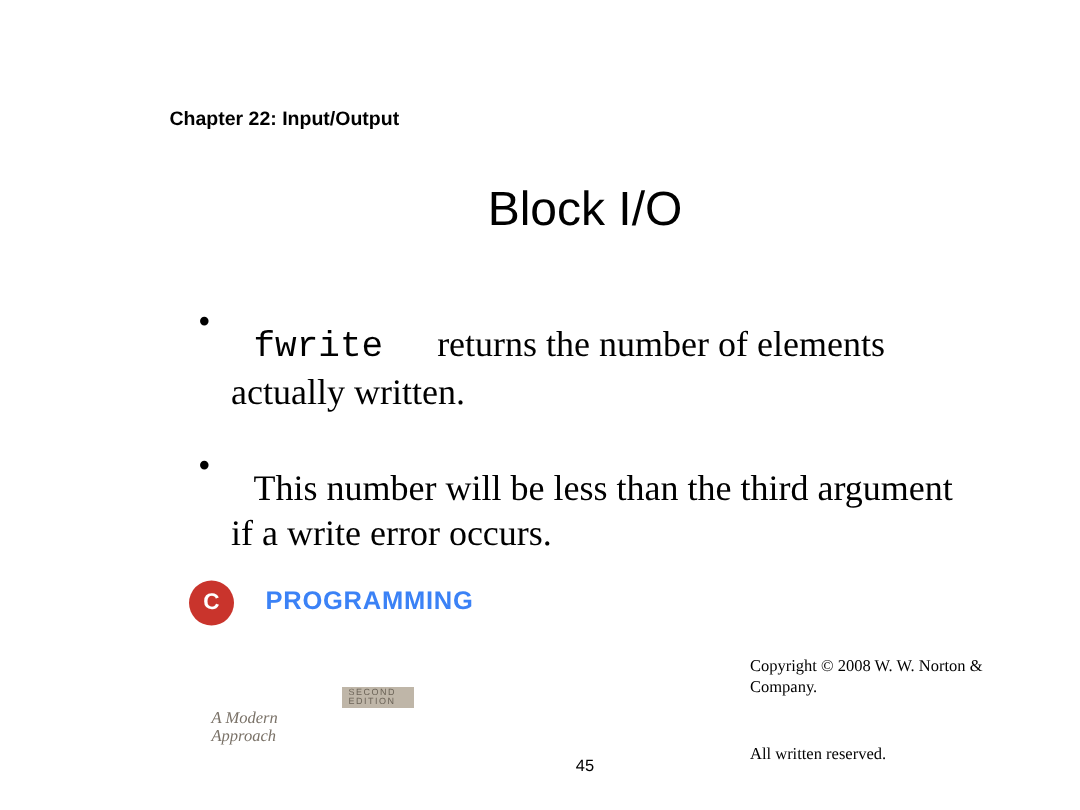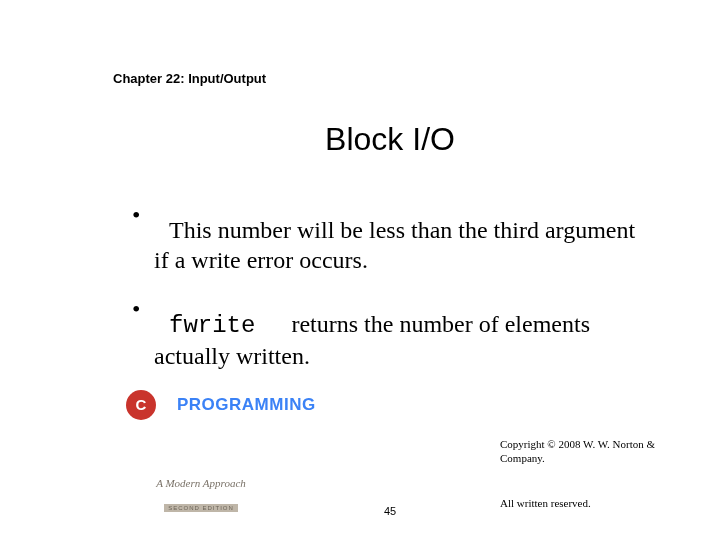--- a/index.html
+++ b/index.html
@@ -10,41 +10,41 @@
   .body { position: absolute; top: 140px; left: 70px; width: 590px; font-size: 24px; line-height: 1.25; }
   .body ul { list-style: none; }
   .body li { position: relative; padding-left: 24px; margin-bottom: 4px; }
   .body li::before { content: "•"; position: absolute; left: 2px; top: 0; }
   .mono { font-family: "Courier New", Courier, monospace; }
   .footer { position: absolute; left: 0; bottom: 28px; width: 720px; height: 44px; }
   .logo { position: absolute; left: 66px; bottom: 0; width: 210px; }
   .logo-top { display: flex; align-items: baseline; gap: 6px; }
   .c-mark { display: inline-flex; align-items: center; justify-content: center; width: 22px; height: 22px; border-radius: 50%; background: #c9342c; color: #fff; font-family: Arial, Helvetica, sans-serif; font-weight: 900; font-size: 15px; line-height: 22px; }
   .prog-word { font-family: Arial, Helvetica, sans-serif; font-weight: 900; font-size: 17px; letter-spacing: 0.5px; color: #3b82f6; }
-  .logo-sub { font-family: Georgia, "Times New Roman", serif; font-style: italic; font-size: 11px; color: #7a7268; margin-top: 2px; display: flex; align-items: center; gap: 0; flex-direction: column; }
+  .logo-sub { font-family: Georgia, "Times New Roman", serif; font-style: italic; font-size: 11px; color: #7a7268; margin-top: 2px; display: flex; align-items: flex-start; gap: 18px; }
   .edition-badge { display: inline-block; background: #bfb6a8; color: #6c6458; font-family: Arial, Helvetica, sans-serif; font-style: normal; font-size: 6px; letter-spacing: 1px; padding: 1px 4px; }
   .pagenum { position: absolute; left: 0; width: 720px; text-align: center; bottom: 10px; font-family: Arial, Helvetica, sans-serif; font-size: 11px; }
   .copyright { position: absolute; left: 440px; bottom: 2px; width: 250px; font-family: Liberation Serif, serif; font-size: 11px; line-height: 1.3; }
 </style>
 </head>
 <body>
 
 <div class="slide">
 
   <div class="chapter">Chapter 22: Input/Output</div>
 
   <div class="title">Block I/O</div>
 
   <div class="body">
     <ul>
       <li>
-        <span>This number will be less than the third argument if a write error occurs.</span>
+        <span class="mono">fwrite</span><span> returns the number of elements actually written.</span>
       </li>
       <li>
-        <span class="mono">fwrite</span><span> returns the number of elements actually written.</span>
+        <span>This number will be less than the third argument if a write error occurs.</span>
       </li>
     </ul>
   </div>
 
   <div class="footer">
     <div class="logo">
       <div class="logo-top">
         <span class="c-mark">C</span>
         <span class="prog-word">PROGRAMMING</span>
       </div>

